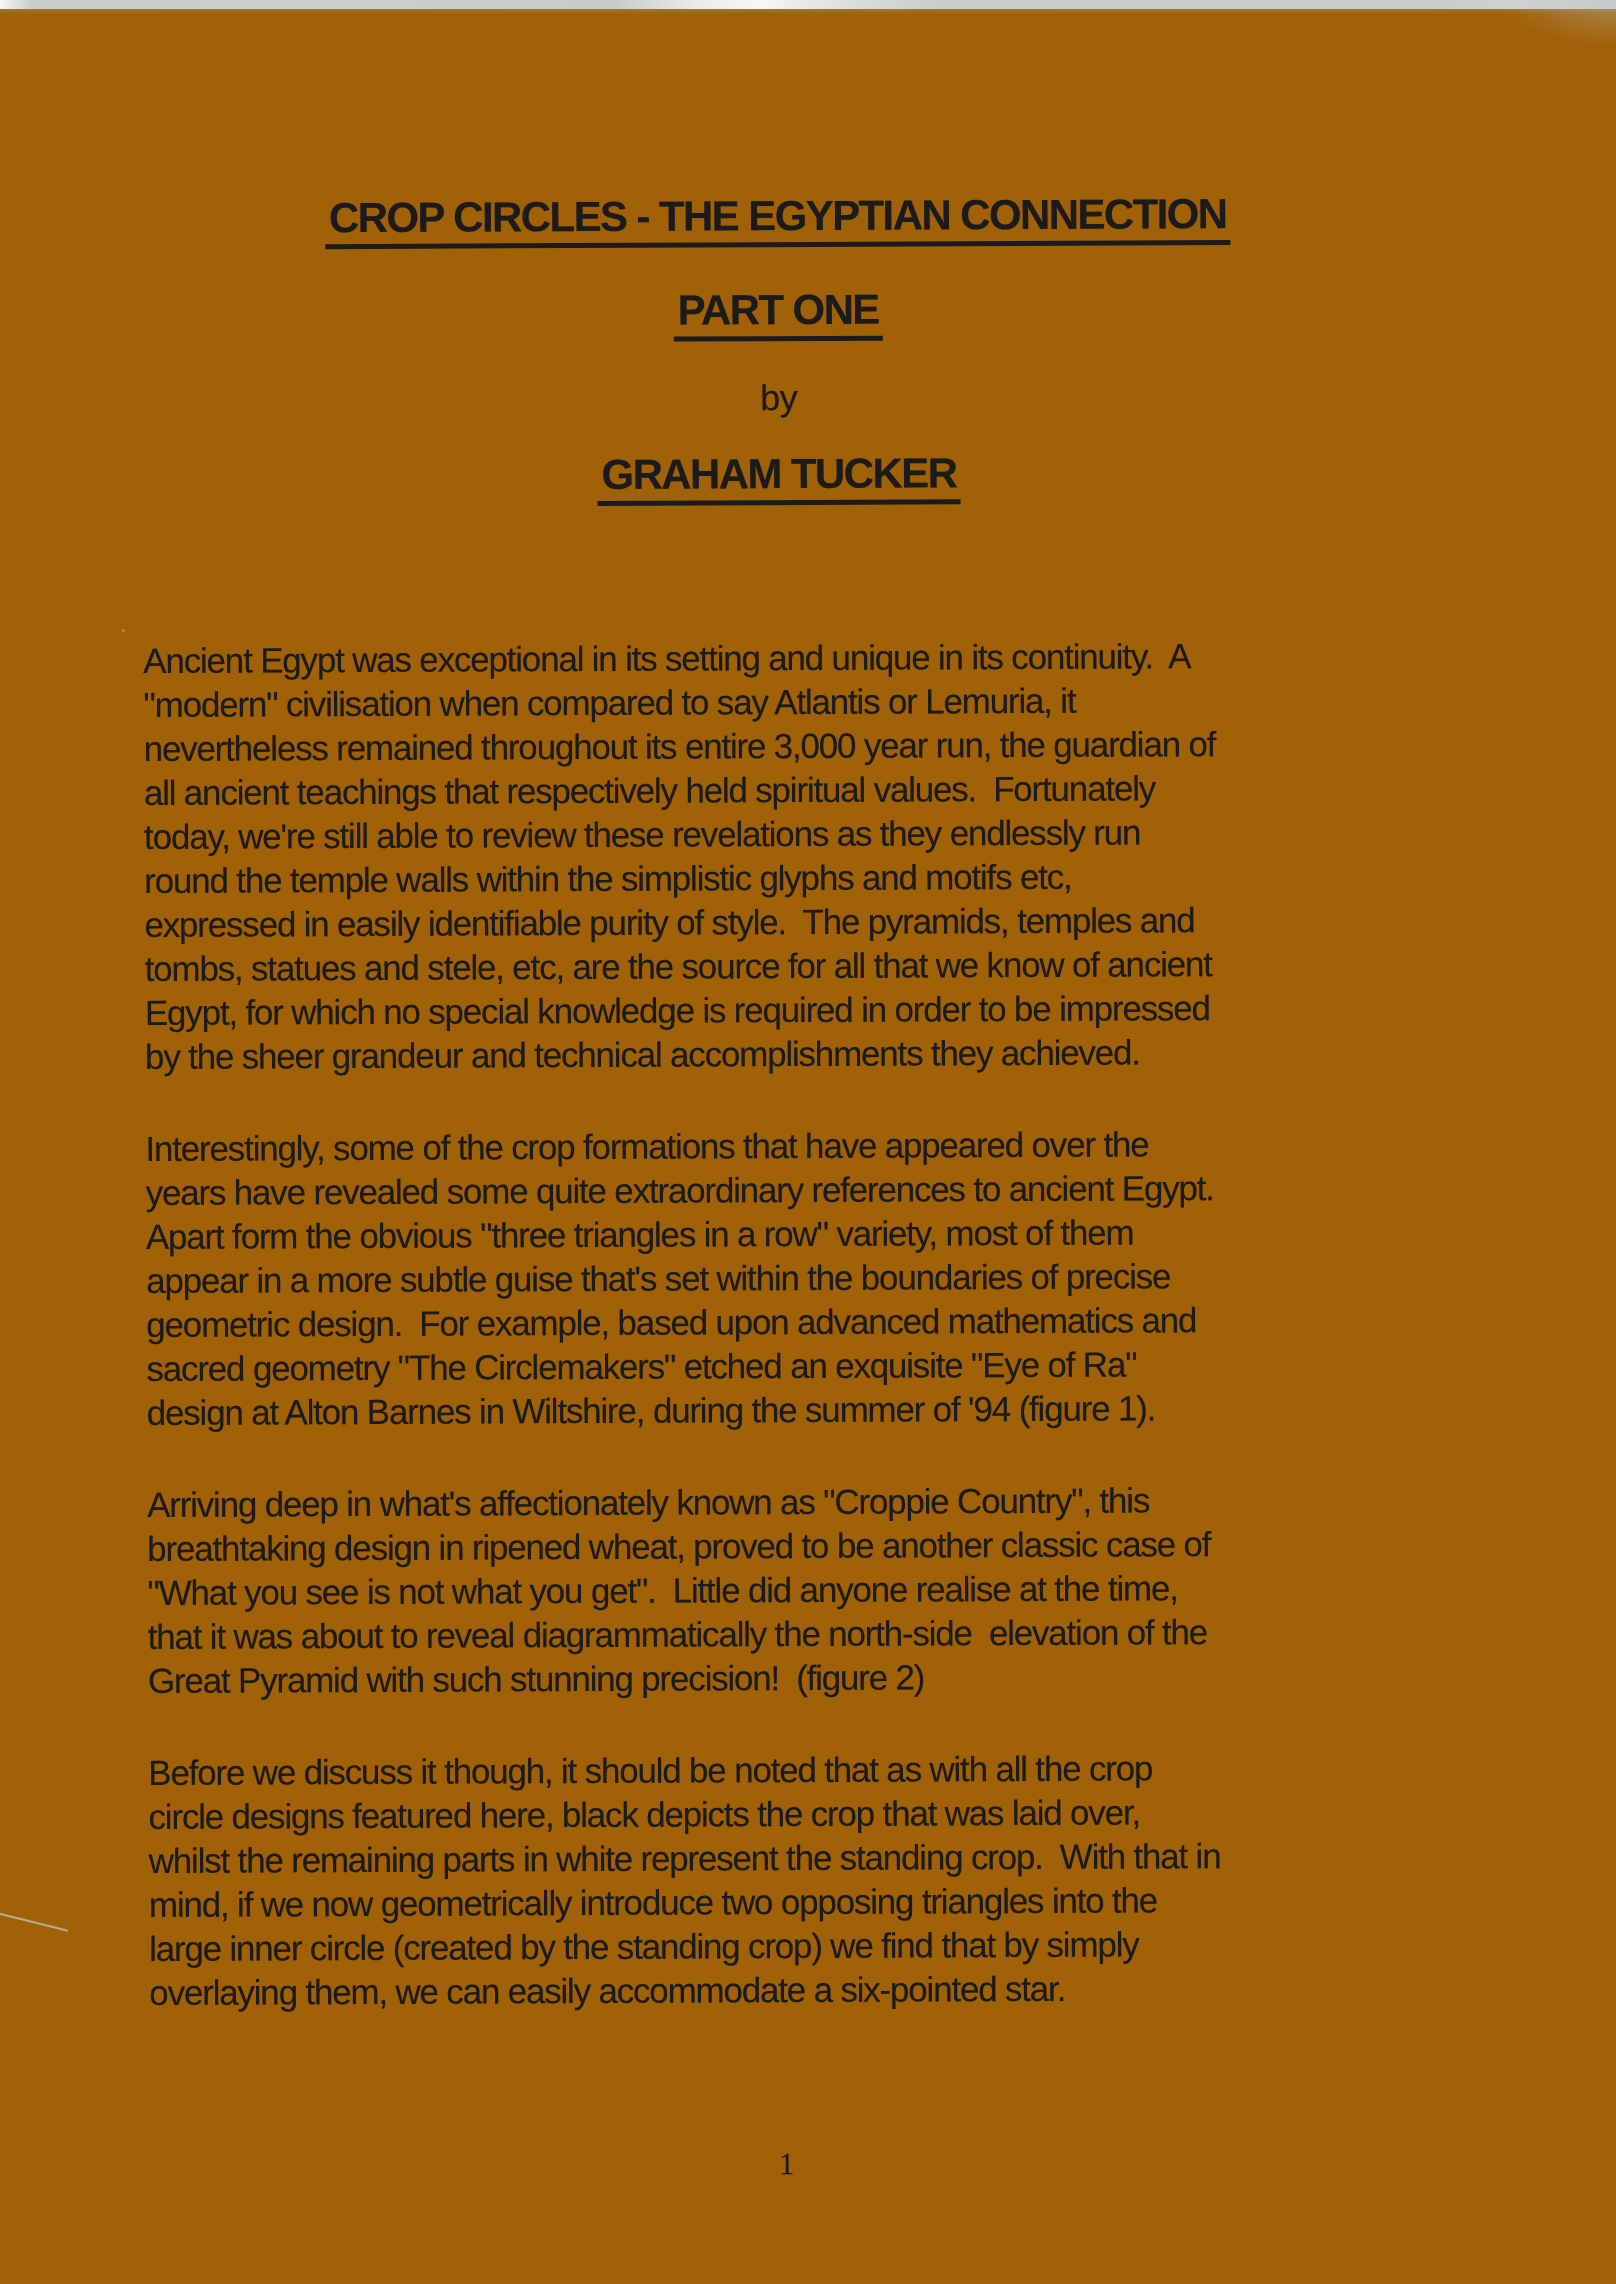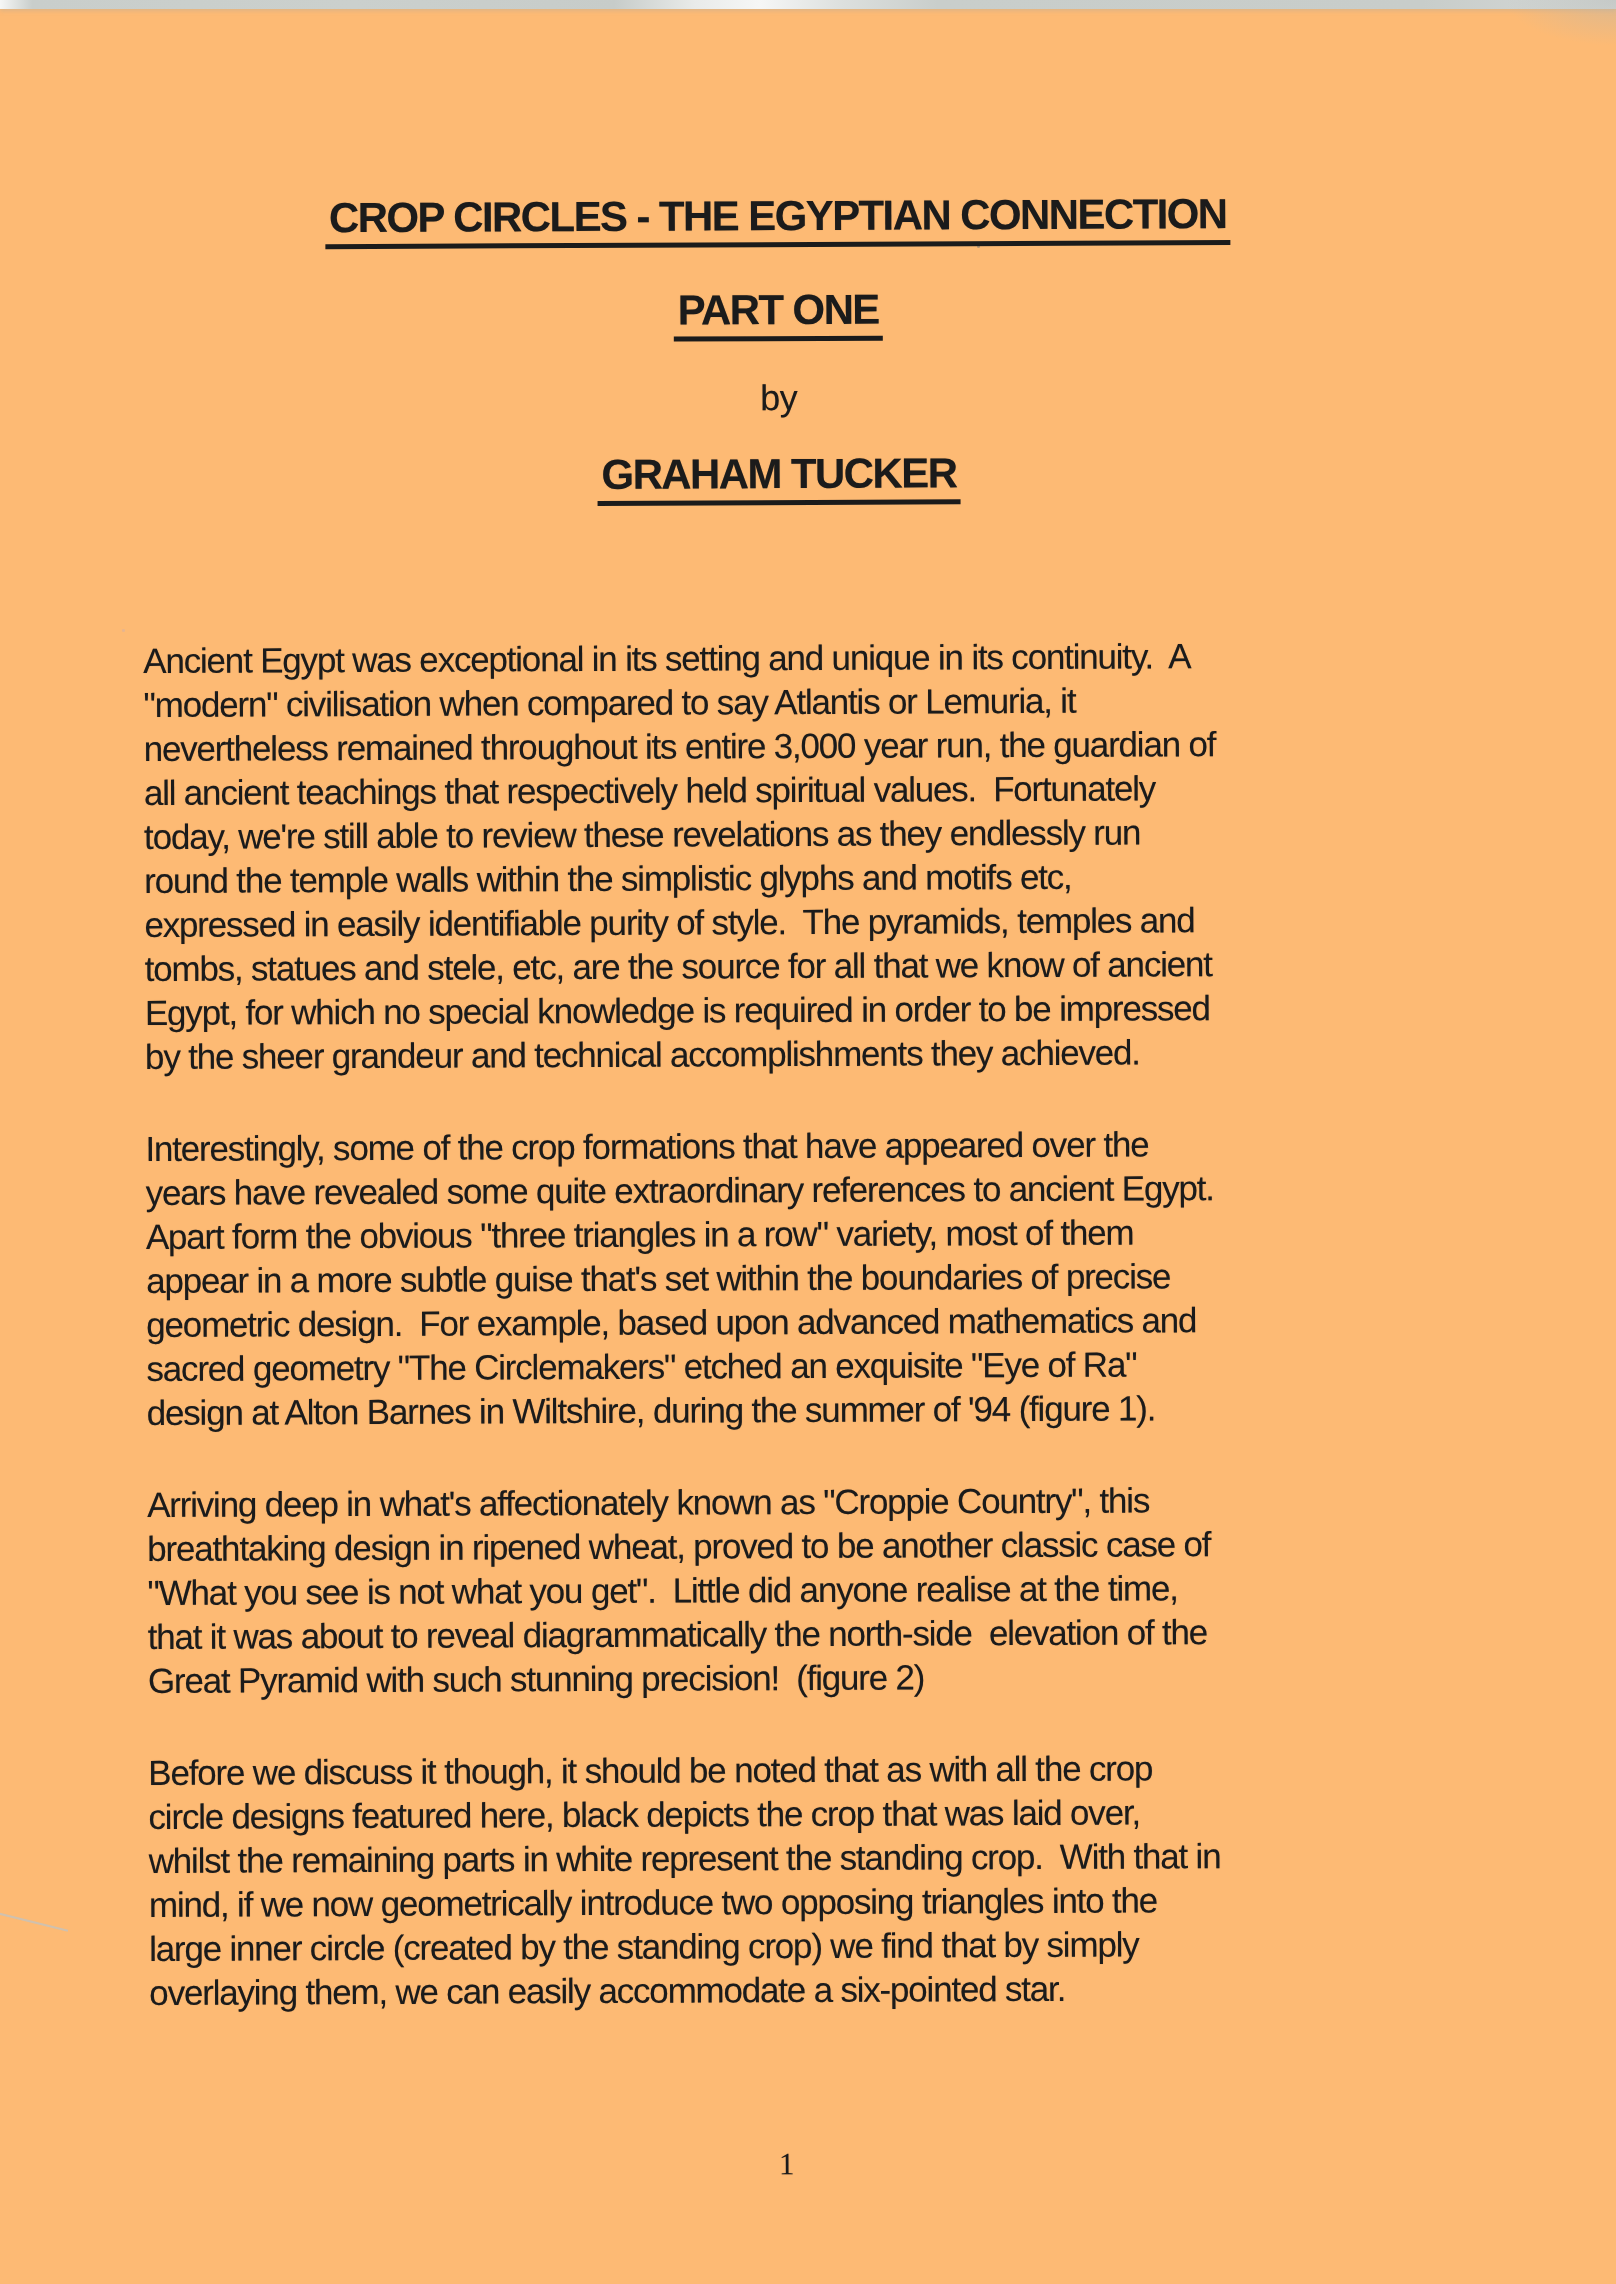--- a/index.html
+++ b/index.html
@@ -5,21 +5,21 @@
   html, body { margin: 0; padding: 0; }
   body {
     width: 1616px; height: 2284px;
     background: #ffffff;
     position: relative;
     overflow: hidden;
     font-family: "Liberation Sans", sans-serif;
   }
   .page {
     position: absolute; inset: 0;
-    background: #fdba74;
+    background: #a16207;
   }
   
   .scan-top-edge {
     position: absolute; top: 0; left: 0; right: 0; height: 8.5px;
     background: linear-gradient(90deg,
       #f6f7f6 0%, #c9cecb 2%, #cbd0cd 22%, #c7ccc9 38%,
       #e9ebe9 43%, #f6f7f6 47%, #dde0de 52%,
       #c9cecb 58%, #c8cdca 88%, #d6d9d7 100%);
     box-shadow: 0 2px 4.6px rgba(165,170,167,0.35);
   }

